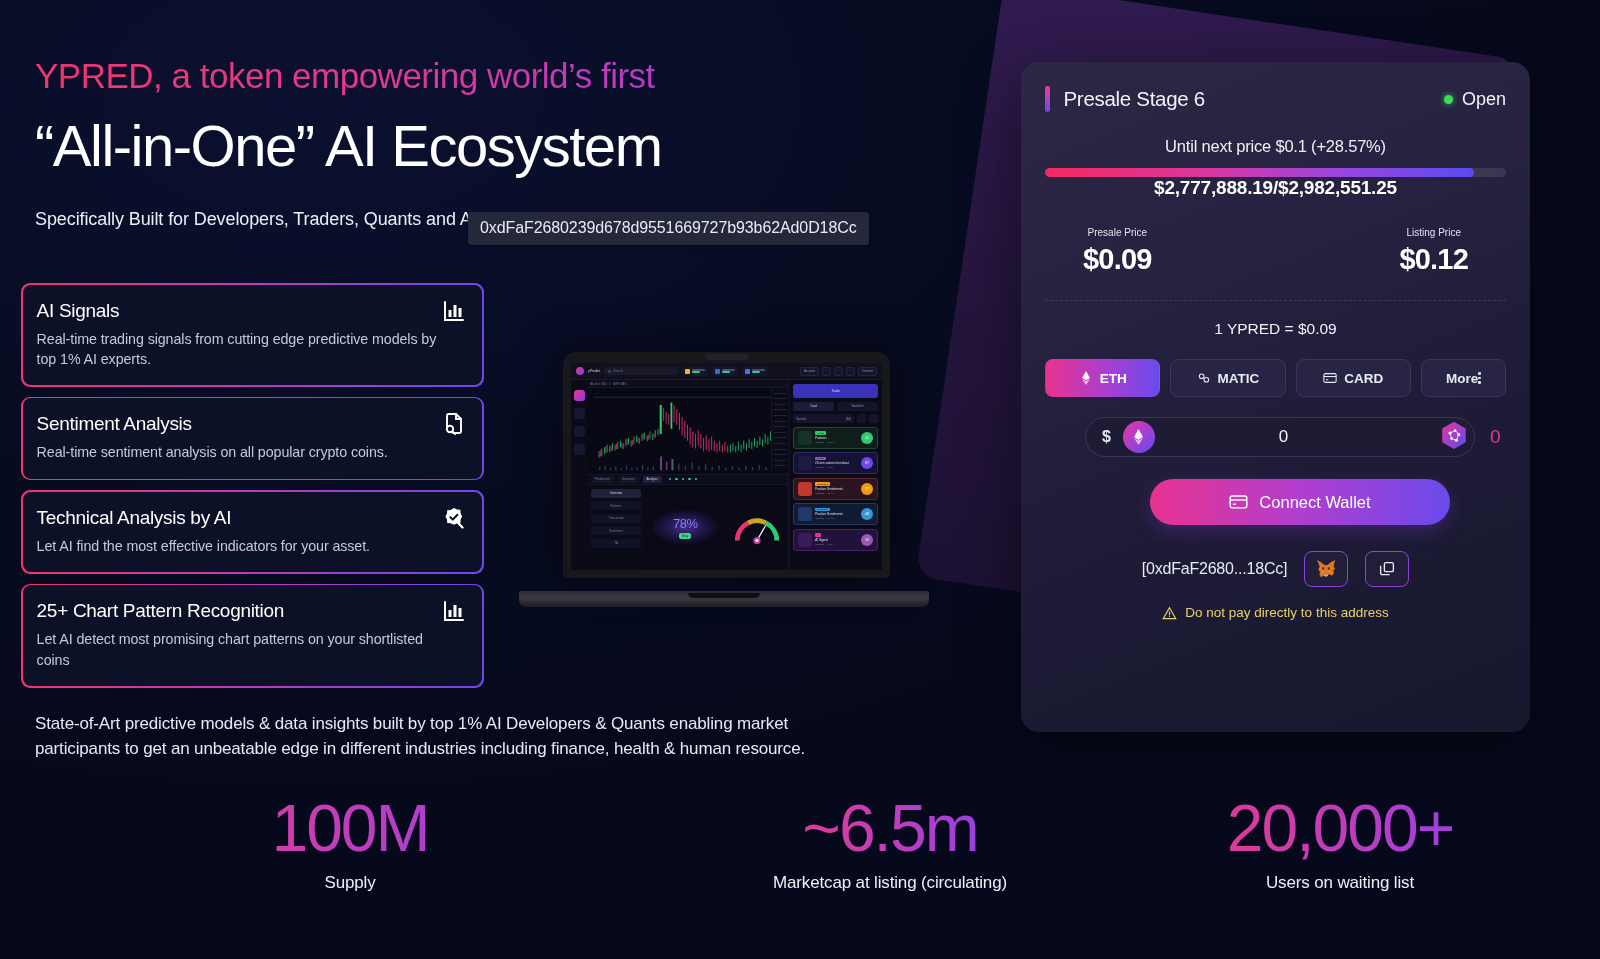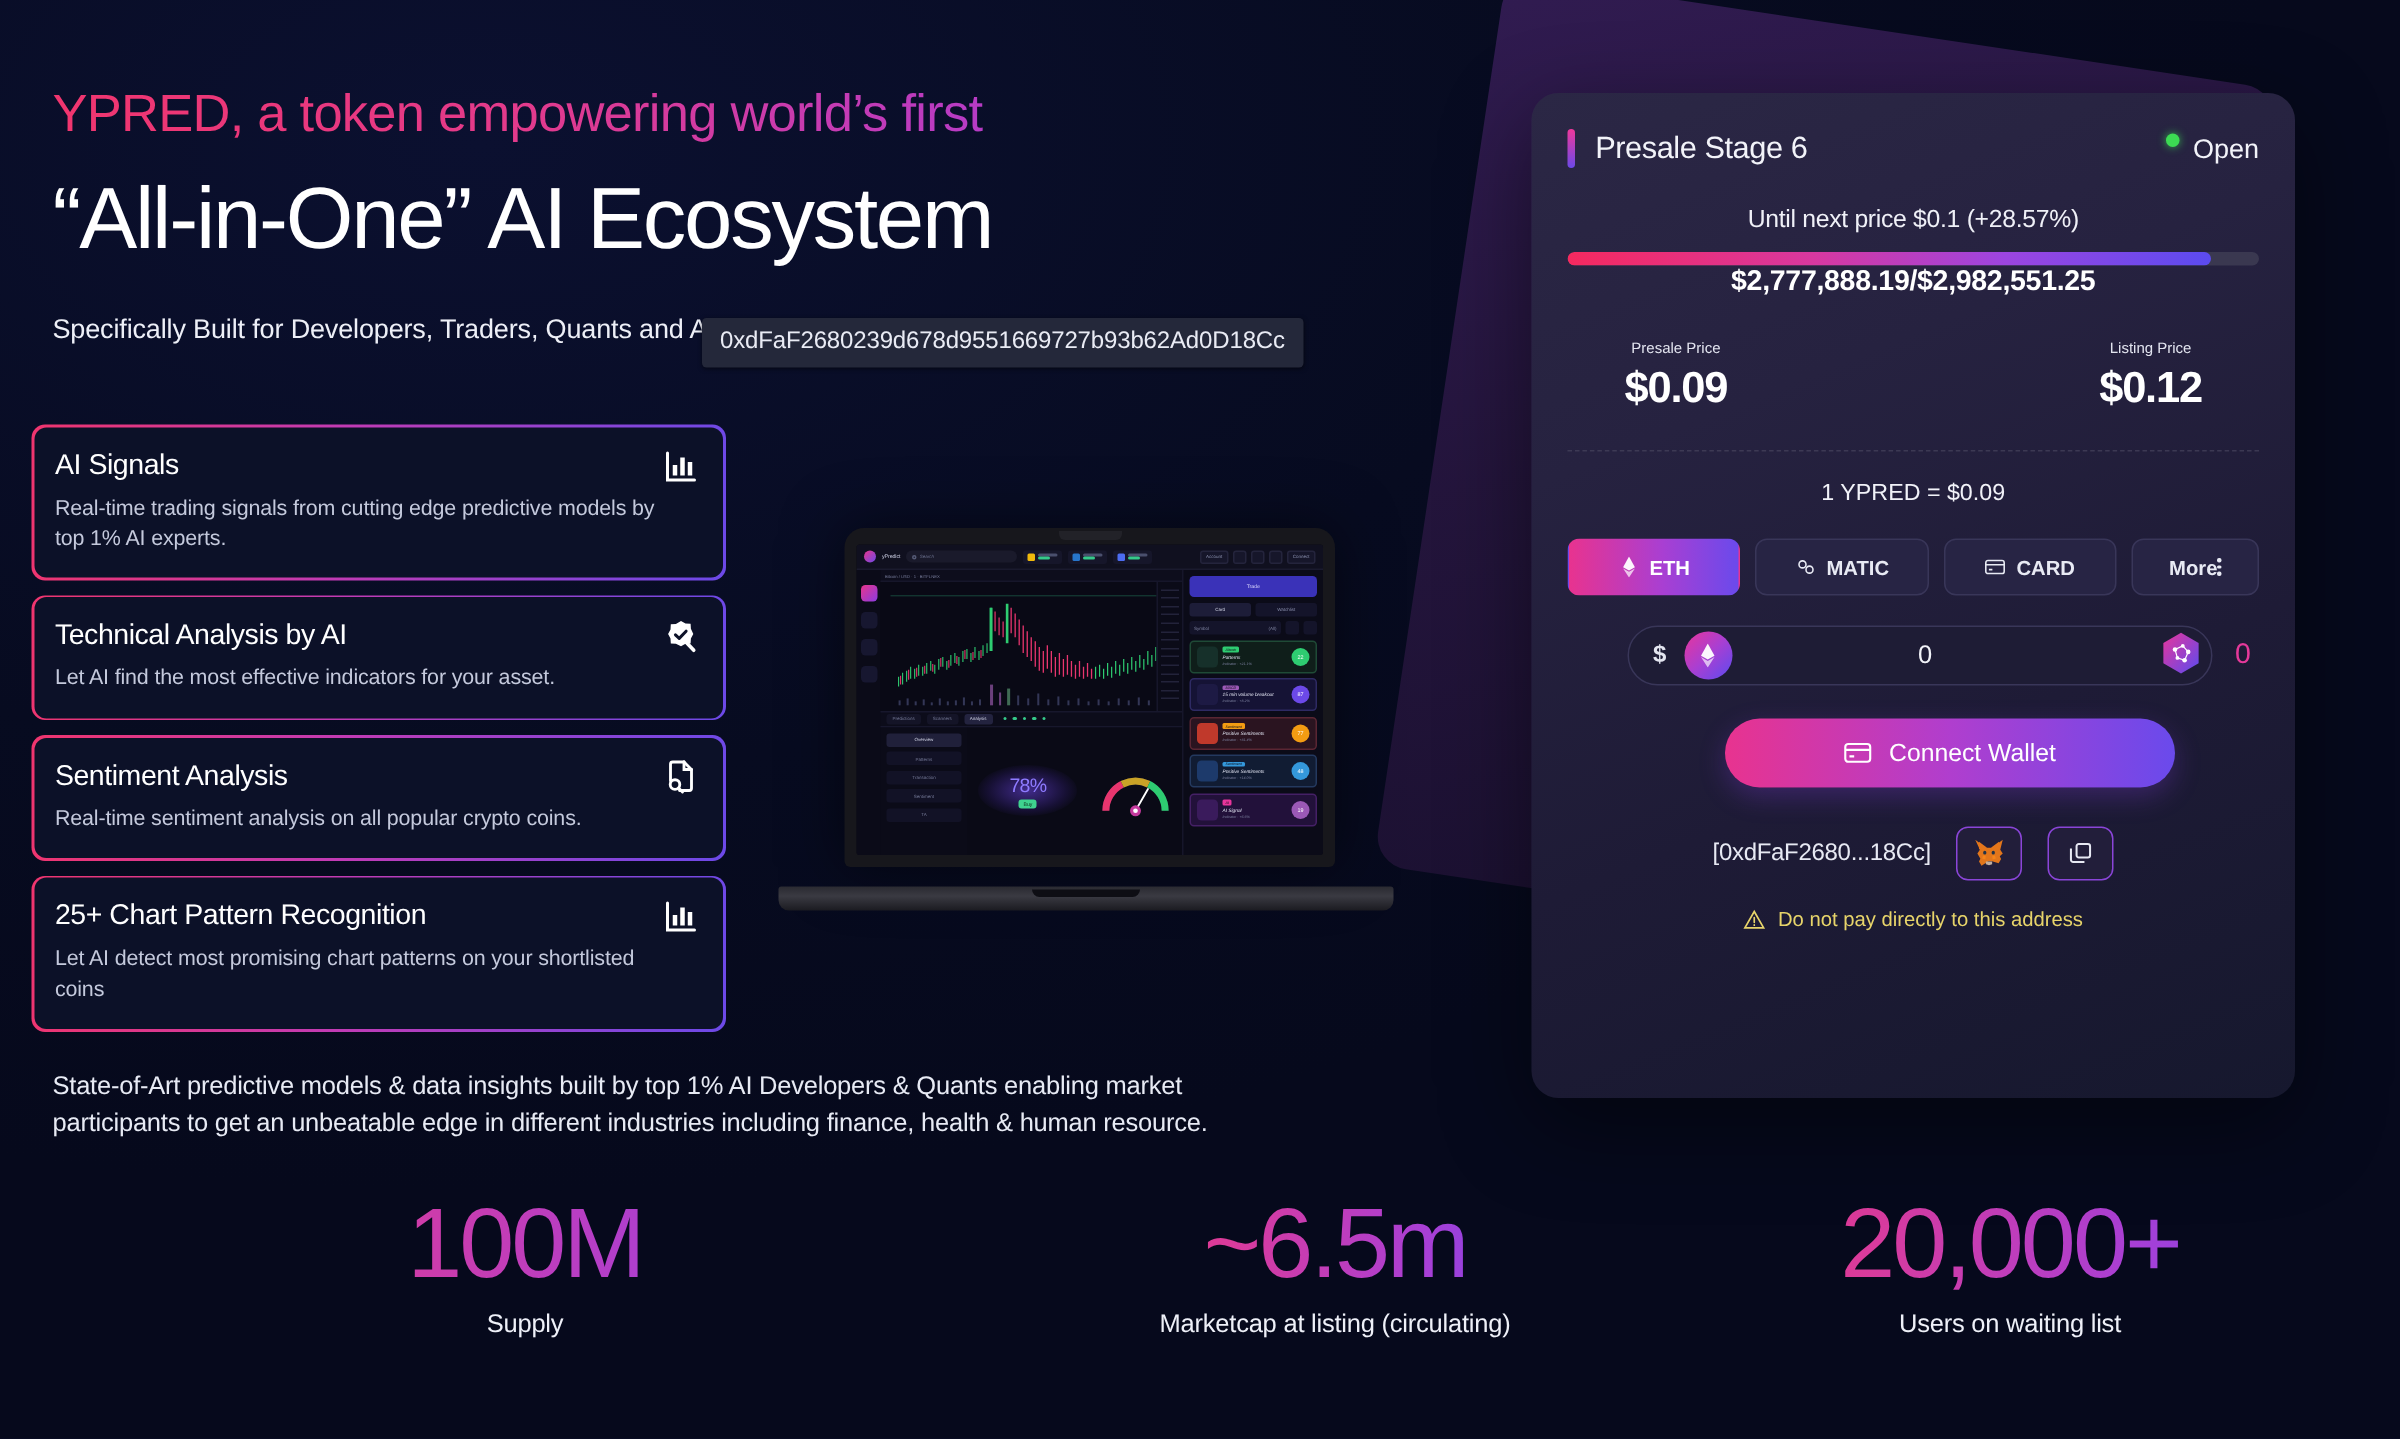--- a/index.html
+++ b/index.html
@@ -205,21 +205,21 @@
     background: linear-gradient(158deg, #2B2745 0%, #262240 30%, #1E1B36 62%, #16182E 100%);
     border-radius: 18px; z-index: 5; padding: 24px 24px 0;
     box-shadow: 0 18px 60px rgba(0,0,0,.45);
   }
   .p-head { display: flex; align-items: center; }
   .p-accent {
     width: 4.5px; height: 26px; border-radius: 3px; margin-right: 14px;
     background: linear-gradient(180deg, #F0389B 0%, #6C49E8 100%);
   }
   .p-stage { font-size: 20.5px; color: #F2F3F9; font-weight: 400; letter-spacing: -.3px; }
-  .p-status { margin-left: auto; display: flex; gap: 9px; }
+  .p-status { margin-left: auto; display: flex; align-items: center; gap: 9px; }
   .p-dot { width: 9px; height: 9px; border-radius: 50%; background: #3CDB53;
      box-shadow: 0 0 6px rgba(60,219,83,.8); }
   .p-status span { font-size: 18px; color: #F2F3F9; }
 
   .p-next { margin-top: 25px; text-align: center; font-size: 16.5px; color: #EFF0F7;
      letter-spacing: -.2px;}
   .p-bar { margin-top: 12px; height: 9px; border-radius: 6px; background: #3A3850;
      overflow: hidden; }
   .p-bar i { display:block; height: 100%; border-radius: 6px;
      background: linear-gradient(90deg, #F5295F 0%, #D8389F 38%, #9C45E0 68%, #5B4BF0 100%); }
@@ -341,43 +341,43 @@
             <rect x="6.5" y="11" width="3" height="7" fill="currentColor" stroke="none"></rect>
             <rect x="11.5" y="6" width="3" height="12" fill="currentColor" stroke="none"></rect>
             <rect x="16.5" y="9" width="3" height="9" fill="currentColor" stroke="none"></rect>
           </svg>
         </span>
       </div>
     </div>
 
     <div class="fcard">
       <div class="fcard-in">
-        <h3>Technical Analysis by AI</h3>
-        <p>Let AI find the most effective indicators for your asset.</p>
-        <span class="ficon">
-          <svg viewBox="0 0 24 24">
-            <path d="M12 2l3 1.6 3.4.2.2 3.4L20.2 10.6 18.6 13.6l-.2 3.4-3.4.2L12 18.8 8.6 17.2l-3.4-.2-.2-3.4L3.4 10.6 5 7.6l.2-3.4 3.4-.2z" fill="currentColor"></path>
-            <path d="M8.3 11.2l2.5 2.4 4.6-4.8" fill="none" stroke="#0C1128" stroke-width="2" stroke-linecap="round" stroke-linejoin="round"></path>
-            <path d="M14.8 15.5L20.5 21.5" stroke="currentColor" stroke-width="2.4" stroke-linecap="round" fill="none"></path>
-          </svg>
-        </span>
-      </div>
-    </div>
-
-    <div class="fcard">
-      <div class="fcard-in">
         <h3>Sentiment Analysis</h3>
         <p>Real-time sentiment analysis on all popular crypto coins.</p>
         <span class="ficon">
           <svg viewBox="0 0 24 24" fill="none" stroke="currentColor" stroke-width="1.9" stroke-linecap="round">
             <path d="M14 2H6.5A1.5 1.5 0 0 0 5 3.5v11" fill="none"></path>
             <path d="M14 2l5 5v12.5A1.5 1.5 0 0 1 17.5 21H11" fill="none"></path>
             <path d="M14 2v5h5" fill="none"></path>
             <circle cx="8" cy="17" r="3.2"></circle>
             <path d="M10.4 19.4L13 22"></path>
+          </svg>
+        </span>
+      </div>
+    </div>
+
+    <div class="fcard">
+      <div class="fcard-in">
+        <h3>Technical Analysis by AI</h3>
+        <p>Let AI find the most effective indicators for your asset.</p>
+        <span class="ficon">
+          <svg viewBox="0 0 24 24">
+            <path d="M12 2l3 1.6 3.4.2.2 3.4L20.2 10.6 18.6 13.6l-.2 3.4-3.4.2L12 18.8 8.6 17.2l-3.4-.2-.2-3.4L3.4 10.6 5 7.6l.2-3.4 3.4-.2z" fill="currentColor"></path>
+            <path d="M8.3 11.2l2.5 2.4 4.6-4.8" fill="none" stroke="#0C1128" stroke-width="2" stroke-linecap="round" stroke-linejoin="round"></path>
+            <path d="M14.8 15.5L20.5 21.5" stroke="currentColor" stroke-width="2.4" stroke-linecap="round" fill="none"></path>
           </svg>
         </span>
       </div>
     </div>
 
     <div class="fcard">
       <div class="fcard-in">
         <h3>25+ Chart Pattern Recognition</h3>
         <p>Let AI detect most promising chart patterns on your shortlisted coins</p>
         <span class="ficon">

